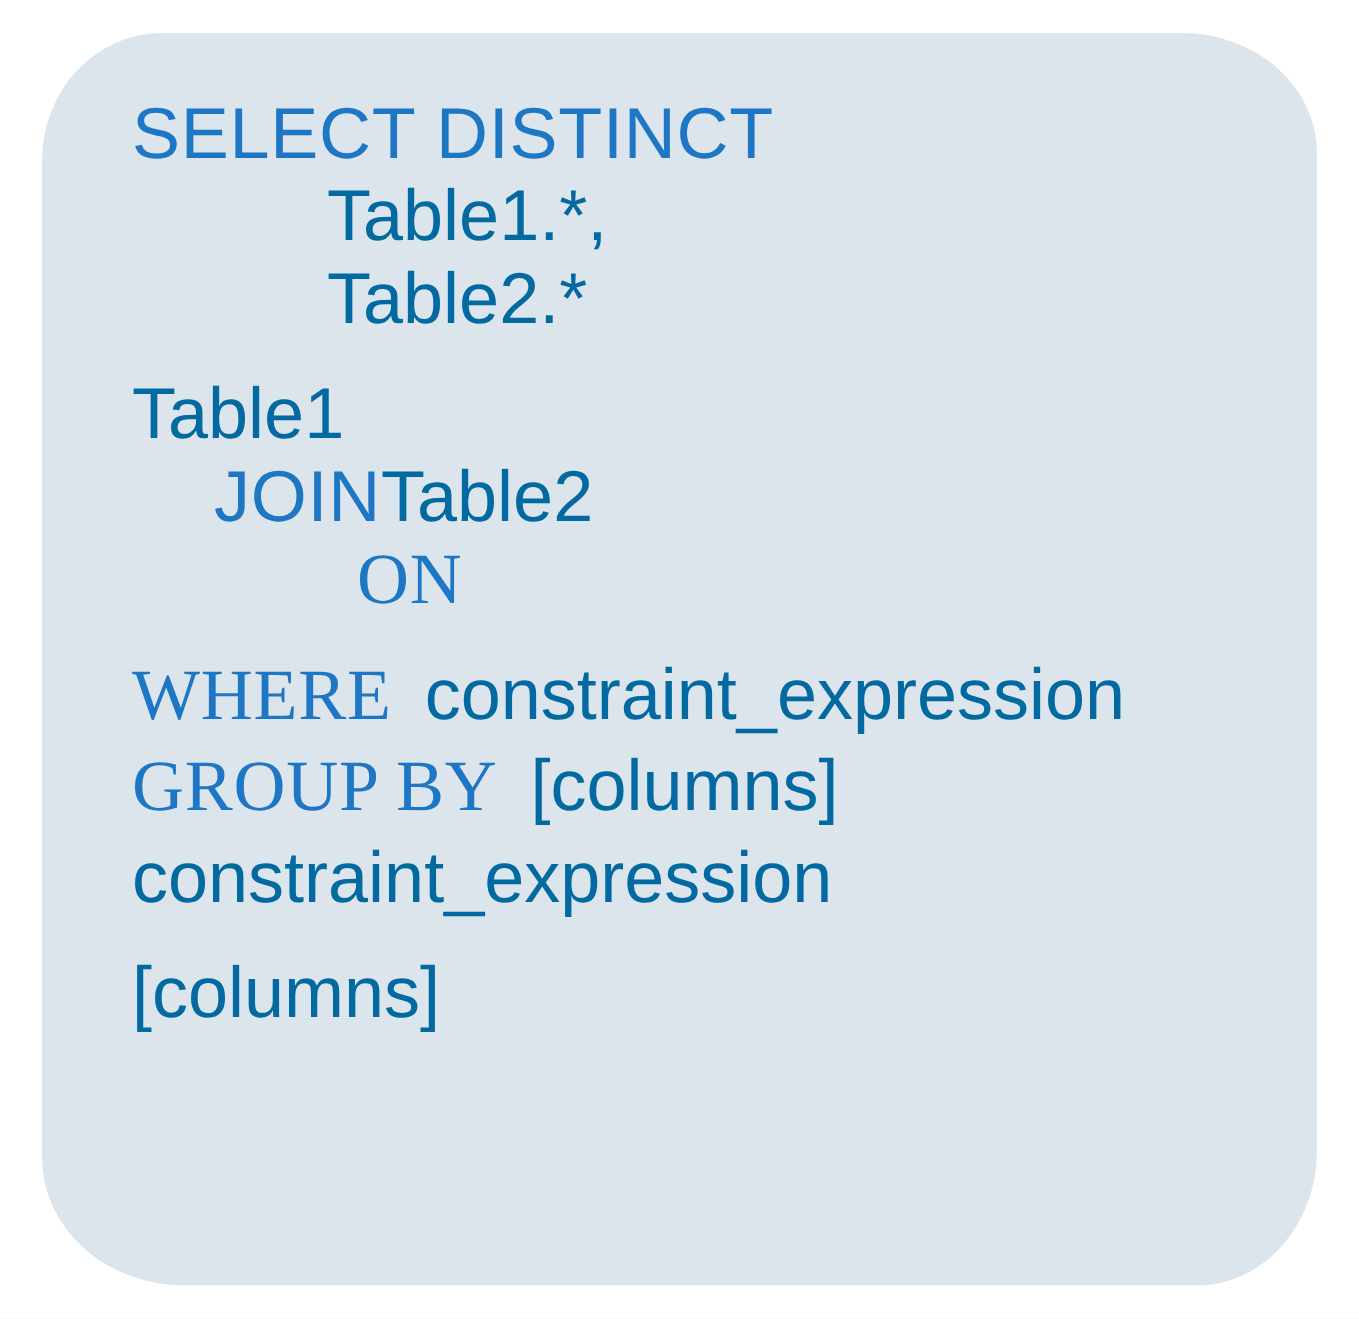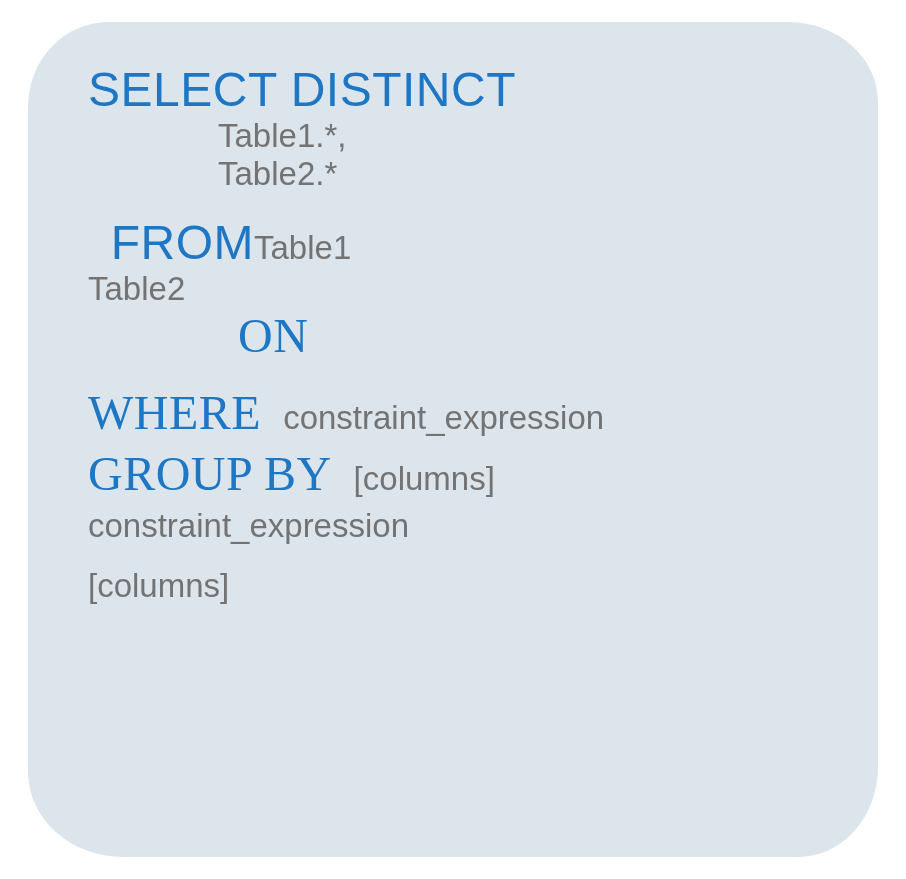--- a/index.html
+++ b/index.html
@@ -28,23 +28,23 @@
   }
   .keyword {
     color: #1d77c4;
     font-weight: 400;
     font-size: 48px;
     letter-spacing: 0.5px;
     white-space: pre;
     text-align: right;
   }
   .value {
-    color: #737373;
+    color: #0369a1;
     font-weight: 400;
-    font-size: 33px;
+    font-size: 48px;
     white-space: pre;
   }
   .indent1 { padding-left: 130px; }
   .indent-on { padding-left: 150px; }
   .gap-small { height: 6px; }
   .gap-med  { height: 22px; }
   .kw-from  { min-width: 166px; display: inline-block; }
   .kw-join  { min-width: 166px; display: inline-block; }
   .kw-inline { margin-right: 22px; font-family: Liberation Serif, serif; }
 </style>
@@ -60,25 +60,25 @@
   <div class="clause indent1">
     <span class="value">Table1.*,</span>
   </div>
   <div class="clause indent1">
     <span class="value">Table2.*</span>
   </div>
 
   <div class="gap-med"></div>
 
   <div class="clause">
-    <span class="keyword kw-from">FROM</span>
     <span class="value">Table1</span>
   </div>
 
   <div class="clause">
+    <span class="keyword kw-join">JOIN</span>
     <span class="value">Table2</span>
   </div>
 
   <div class="clause indent-on">
     <span class="keyword kw-inline">ON</span>
   </div>
 
   <div class="gap-med"></div>
 
   <div class="clause">

